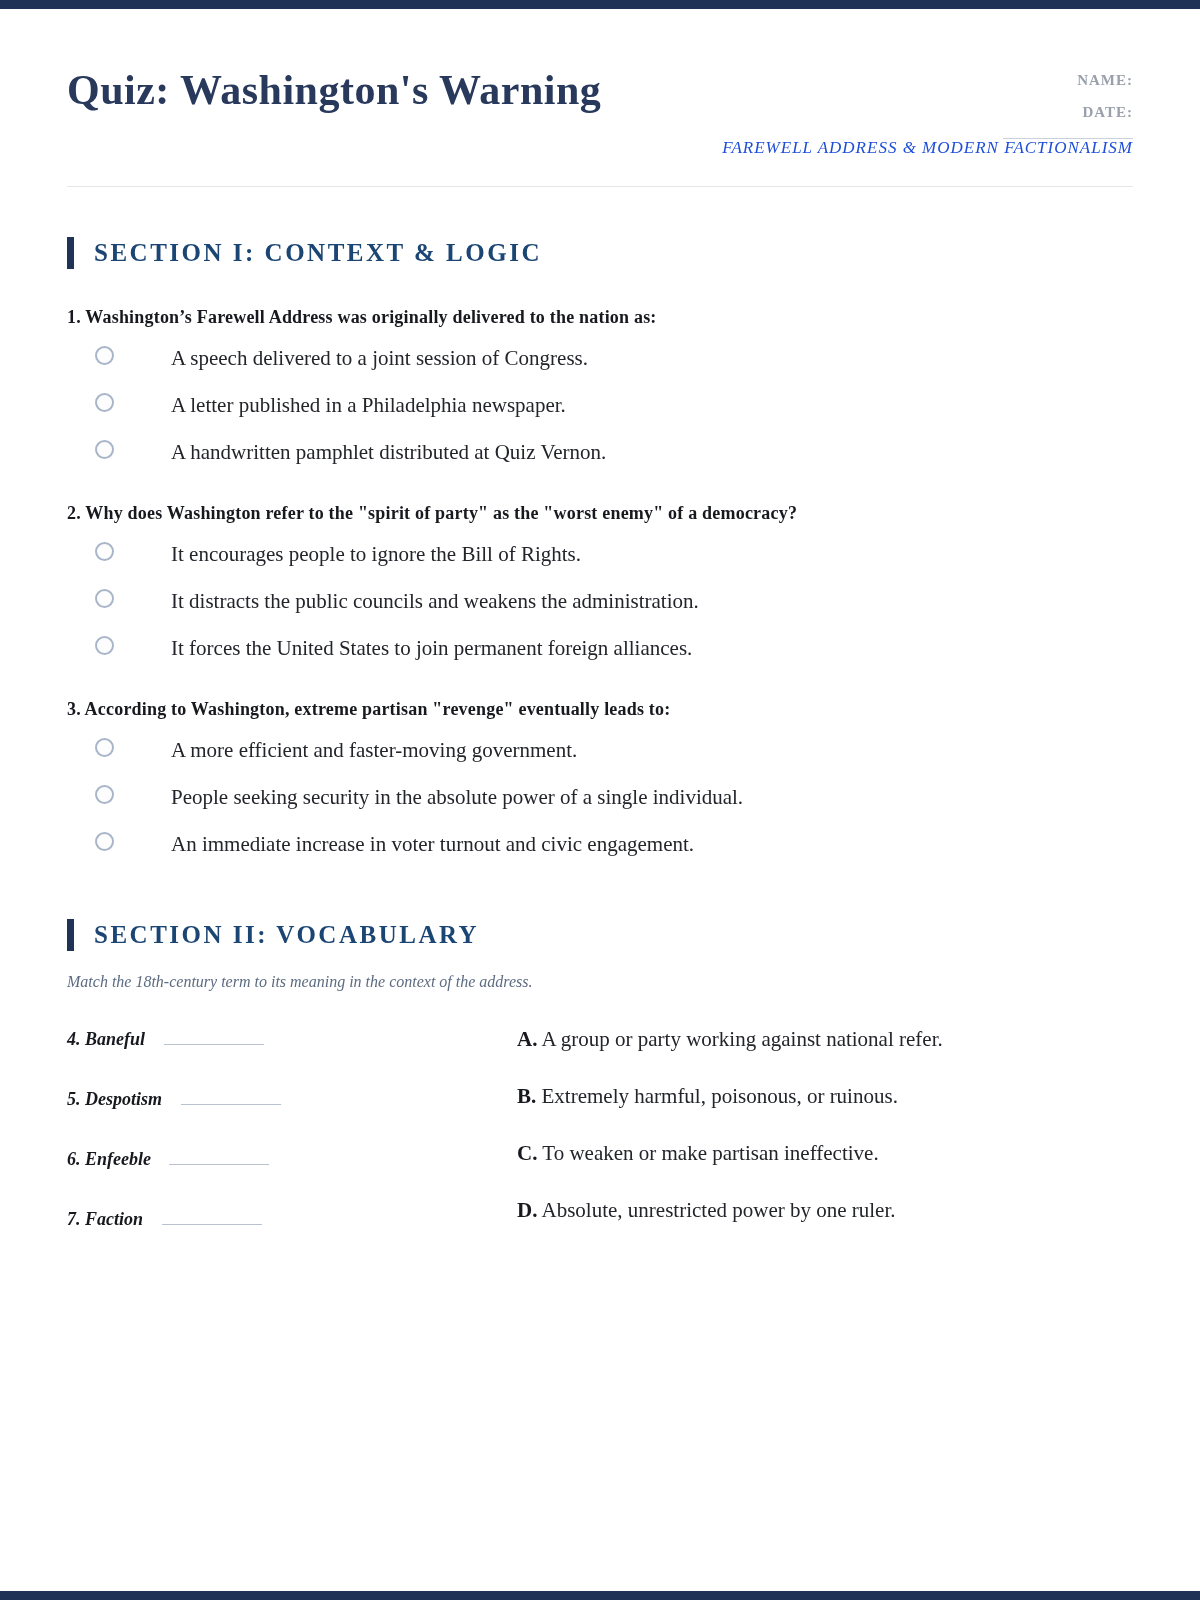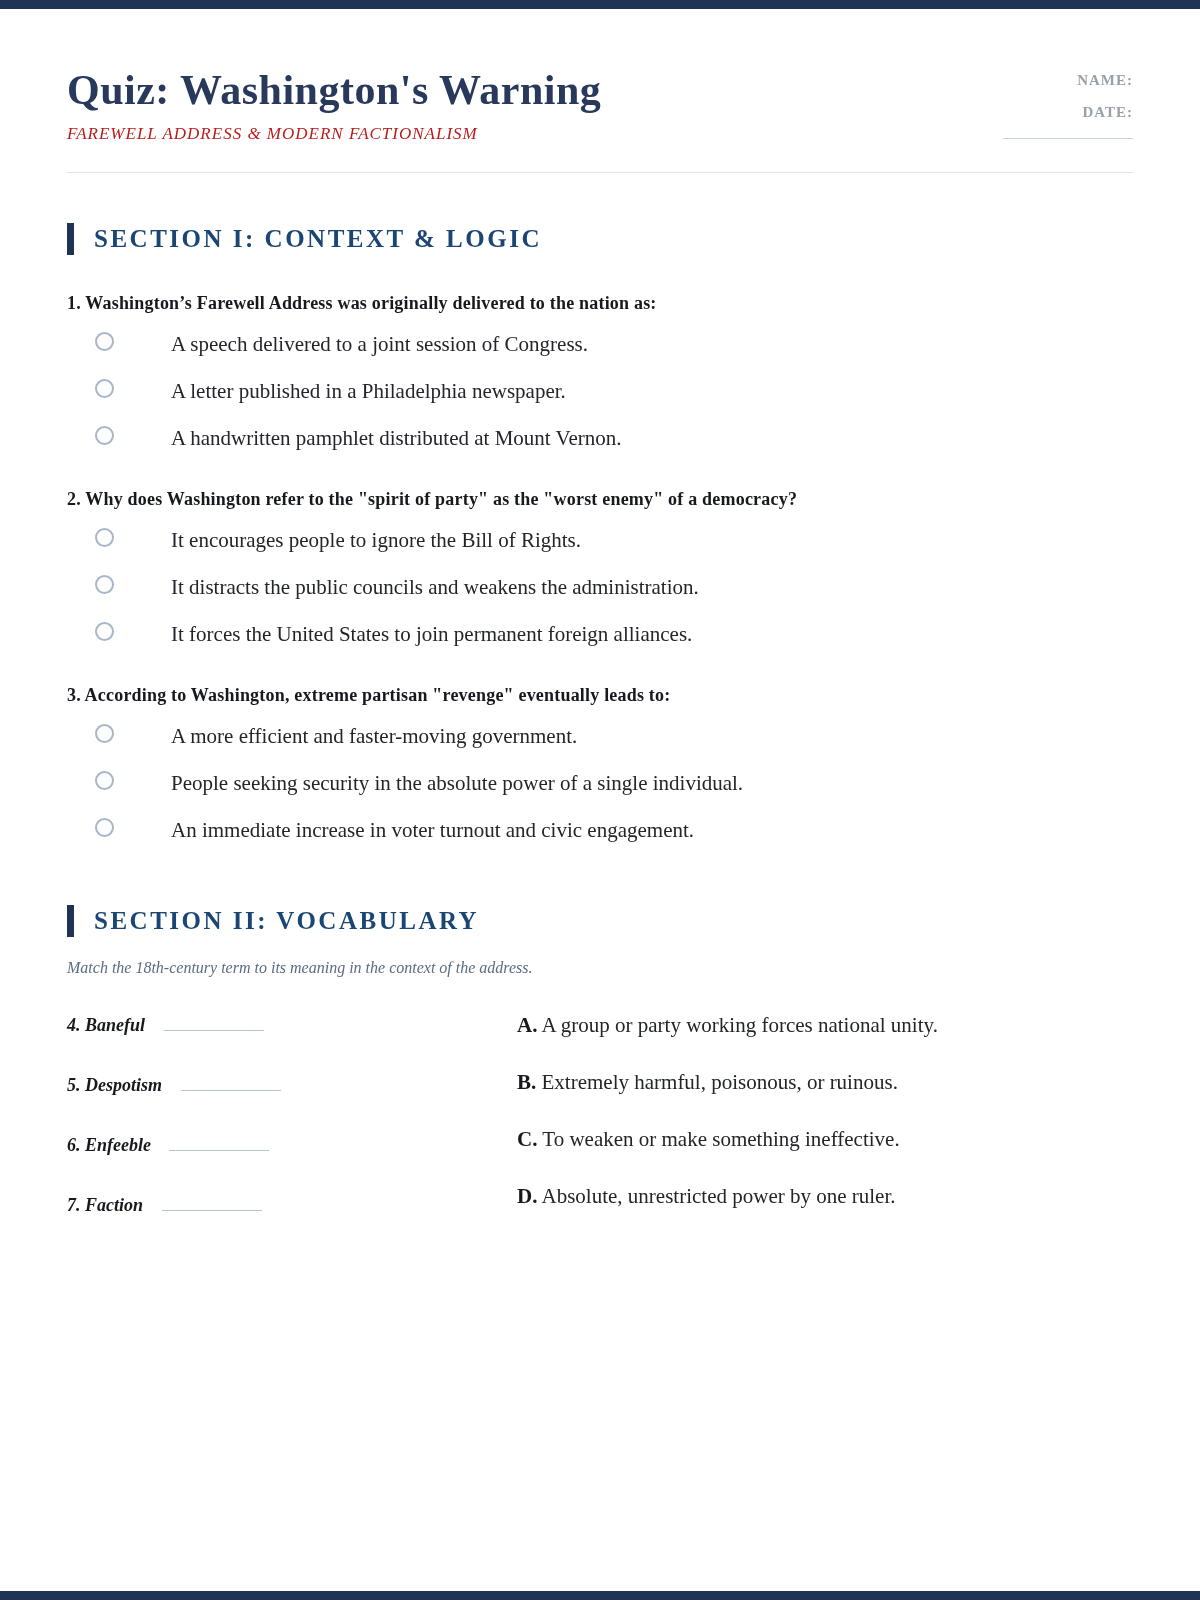--- a/index.html
+++ b/index.html
@@ -26,25 +26,26 @@
 
   
   .header { position: relative; }
   .title {
     font-size: 42px;
     font-weight: bold;
     color: #28395c;
     letter-spacing: 0.5px;
   }
   .subtitle {
-    margin-top: 10px;
+    margin-top: 24px;
     font-size: 17px;
     font-style: italic;
-    color: #b91c1c;
+    color: #1d4ed8;
     letter-spacing: 1px;
+    text-align: right;
   }
   .name-date {
     position: absolute;
     top: 6px;
     right: 0;
     width: 360px;
     font-size: 15px;
     color: #9aa0ab;
     letter-spacing: 1px;
   }
@@ -173,21 +174,21 @@
       <div class="option">
         <span class="radio"></span>
         <span class="opt-text">A speech delivered to a joint session of Congress.</span>
       </div>
       <div class="option">
         <span class="radio"></span>
         <span class="opt-text">A letter published in a Philadelphia newspaper.</span>
       </div>
       <div class="option">
         <span class="radio"></span>
-        <span class="opt-text">A handwritten pamphlet distributed at Mount Vernon.</span>
+        <span class="opt-text">A handwritten pamphlet distributed at Quiz Vernon.</span>
       </div>
     </div>
   </div>
 
   <div class="question">
     <div class="q-text">2. Why does Washington refer to the "spirit of party" as the "worst enemy" of a democracy?</div>
     <div class="options">
       <div class="option">
         <span class="radio"></span>
         <span class="opt-text">It encourages people to ignore the Bill of Rights.</span>
@@ -243,29 +244,29 @@
         <span class="term-blank"></span>
       </div>
       <div class="term-row">
         <span class="term-label">7. Faction</span>
         <span class="term-blank"></span>
       </div>
     </div>
     <div class="vocab-defs">
       <div class="def-row">
         <span class="def-letter">A.</span>
-        <span>A group or party working forces national unity.</span>
+        <span>A group or party working against national refer.</span>
       </div>
       <div class="def-row">
         <span class="def-letter">B.</span>
         <span>Extremely harmful, poisonous, or ruinous.</span>
       </div>
       <div class="def-row">
         <span class="def-letter">C.</span>
-        <span>To weaken or make something ineffective.</span>
+        <span>To weaken or make partisan ineffective.</span>
       </div>
       <div class="def-row">
         <span class="def-letter">D.</span>
         <span>Absolute, unrestricted power by one ruler.</span>
       </div>
     </div>
   </div>
 
 </div>
 

